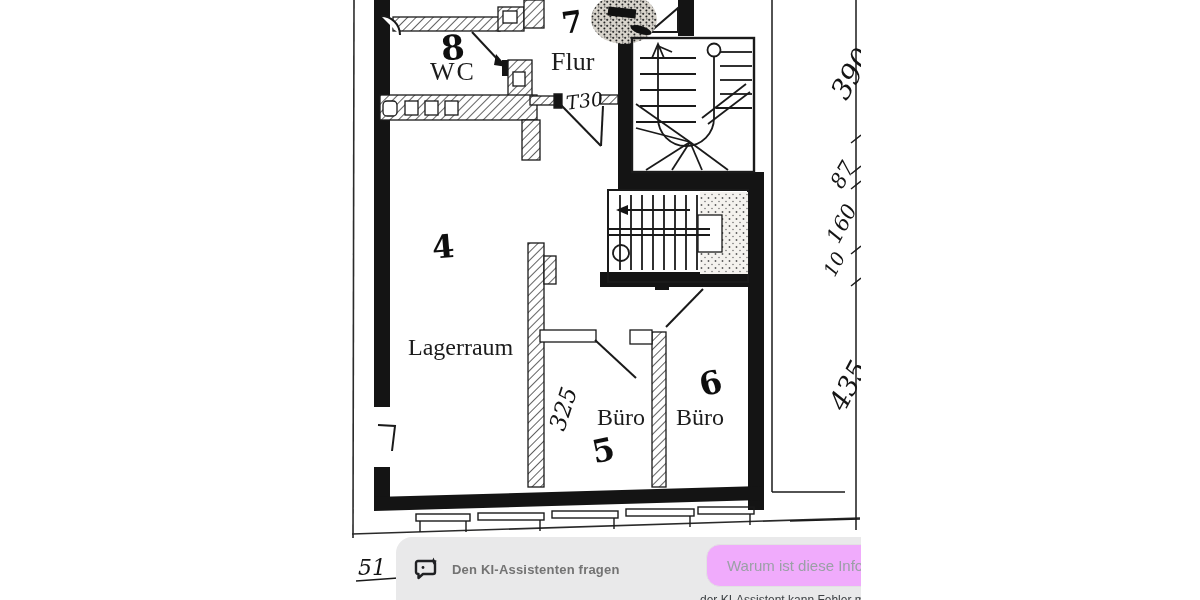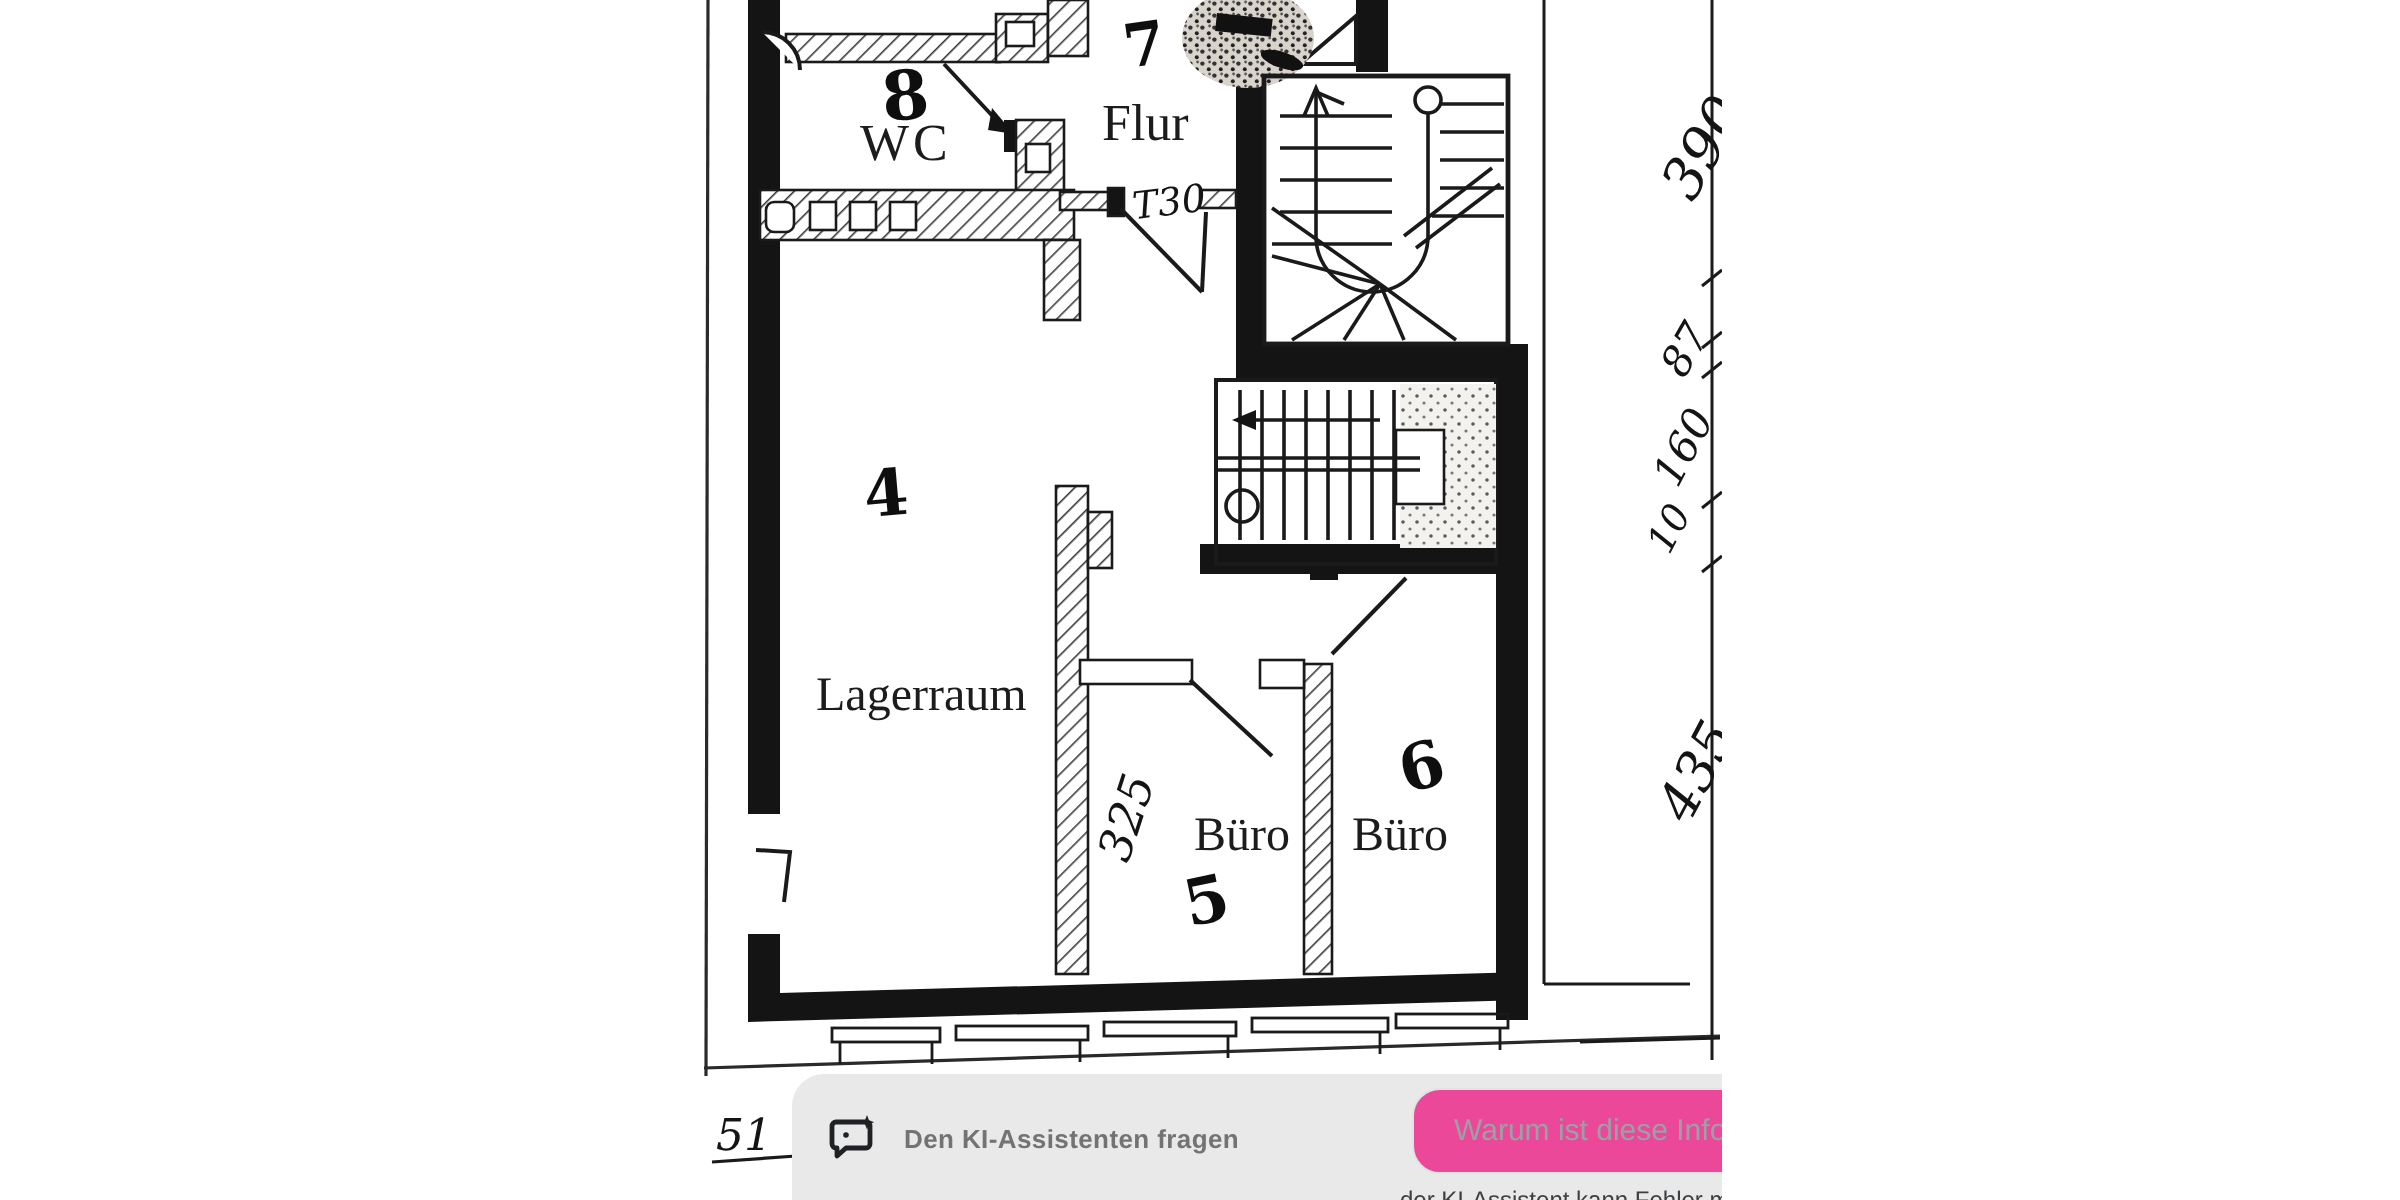--- a/index.html
+++ b/index.html
@@ -10,21 +10,21 @@
   .serif-label{font-family:"Liberation Serif",serif;fill:#1c1c1c;}
   .hand{font-family:"DejaVu Serif",serif;font-style:italic;fill:#141414;}
   .hand-num{font-family:"DejaVu Serif",serif;font-weight:700;fill:#0e0e0e;}
   
   #assistant-panel{position:absolute;left:396px;top:537px;width:620px;height:80px;
        background:#e9e9ea;border-radius:16px 16px 0 0;}
   #assistant-row{position:absolute;left:18px;top:14px;height:36px;display:flex;align-items:center;}
   #assistant-label{font-size:13px;font-weight:700;color:#737373;margin-left:12px;
        letter-spacing:.2px;white-space:nowrap;}
   #assistant-input{position:absolute;left:310px;top:7px;width:240px;height:43px;
-       border:1px solid #e2e2e2;border-radius:14px;background:#ec4899;
+       border:1px solid #e2e2e2;border-radius:14px;background:#f0abfc;
        font-size:15px;color:#202124;padding:0 0 0 20px;outline:none;
        font-family:"Liberation Sans",sans-serif;box-sizing:border-box;}
   #assistant-input::placeholder{color:#9aa0a6;opacity:1;}
   #assistant-caption{position:absolute;left:304px;top:56px;font-size:12px;color:#3c4043;
        white-space:nowrap;}
 </style>
 </head>
 <body>
 
 <div id="viewport">

